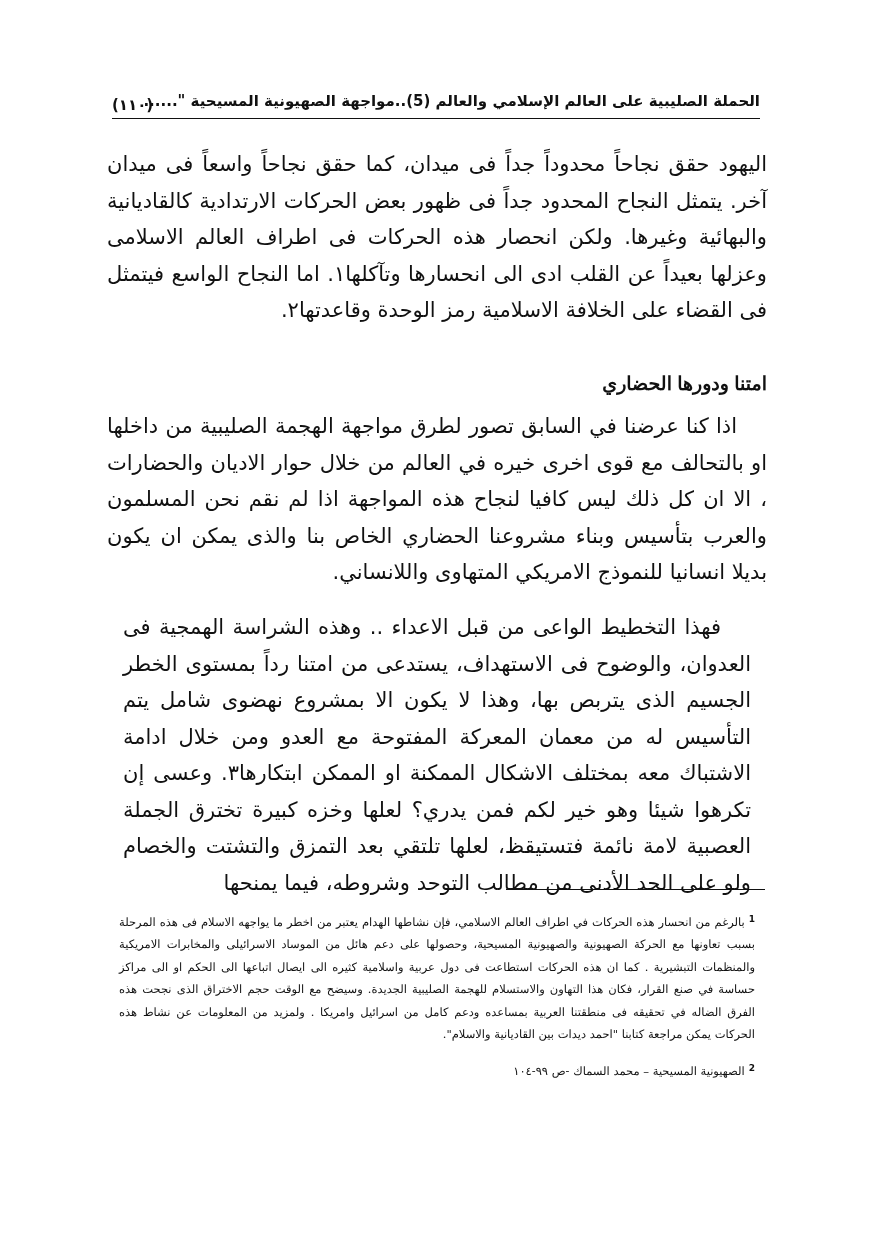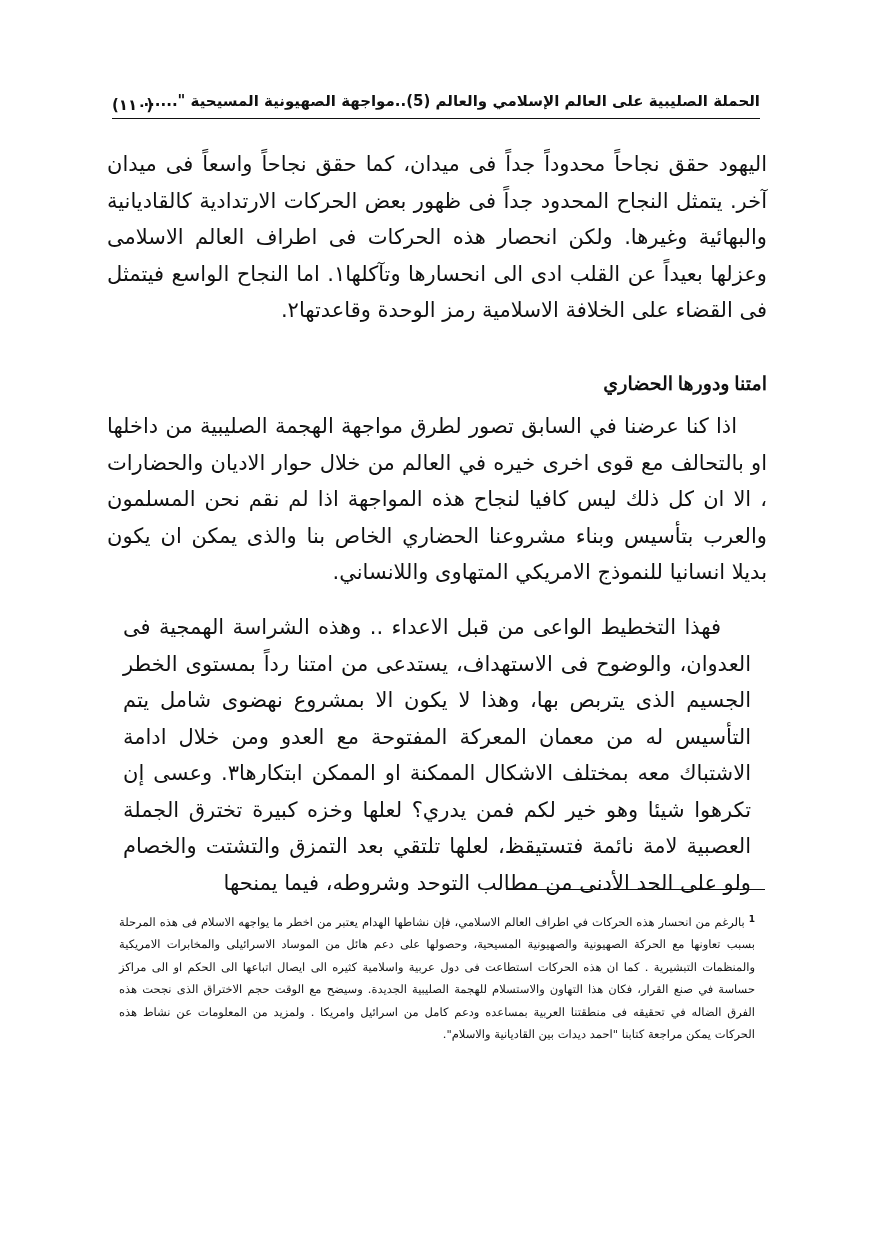--- a/index.html
+++ b/index.html
@@ -14,21 +14,21 @@
   .header .title { position: absolute; right: 0; top: 0; }
   .header .pagenum { position: absolute; left: 0; top: 4px; }
   .body-text {
     position: absolute; left: 107px; width: 660px; direction: rtl;
     font-family: "DejaVu Sans", sans-serif; font-size: 21px; line-height: 36.5px;
     text-align: justify; text-align-last: right;
   }
   .para1 { top: 146px; }
   .heading {
     position: absolute; right: 108px; top: 369px; direction: rtl;
-    font-family: Liberation Serif, serif; font-weight: bold; font-size: 19px; line-height: 30px;
+    font-family: Liberation Sans, sans-serif; font-weight: bold; font-size: 19px; line-height: 30px;
   }
   .para2 { top: 408px; }
   .para2 p, .para1 p { margin: 0; }
   .para2 .indent, .para3 .indent { text-indent: 30px; }
   .para3 { top: 593px; }
   .para3 p { margin: 16px; }
   .fn-sep {
     position: absolute; left: 506px; top: 889px; width: 259px; height: 0;
     border-top: 1.2px solid #111;
   }
@@ -62,15 +62,16 @@
   </div>
 
   <div class="body-text para3">
     <p class="indent">فهذا التخطيط الواعى من قبل الاعداء .. وهذه الشراسة الهمجية فى العدوان، والوضوح فى الاستهداف، يستدعى من امتنا رداً بمستوى الخطر الجسيم الذى يتربص بها، وهذا لا يكون الا بمشروع نهضوى شامل يتم التأسيس له من معمان المعركة المفتوحة مع العدو ومن خلال ادامة الاشتباك معه بمختلف الاشكال الممكنة او الممكن ابتكارها٣. وعسى إن تكرهوا شيئا وهو خير لكم فمن يدري؟ لعلها وخزه كبيرة تخترق الجملة العصبية لامة نائمة فتستيقظ، لعلها تلتقي بعد التمزق والتشتت والخصام ولو على الحد الأدنى من مطالب التوحد وشروطه، فيما يمنحها</p>
   </div>
 
   <div class="fn-sep"></div>
 
   <div class="footnotes">
     <p class="fn1"><sup>1</sup><span>بالرغم من انحسار هذه الحركات في اطراف العالم الاسلامي، فإن نشاطها الهدام يعتبر من اخطر ما يواجهه الاسلام فى هذه المرحلة بسبب تعاونها مع الحركة الصهيونية والصهيونية المسيحية، وحصولها على دعم هائل من الموساد الاسرائيلى والمخابرات الامريكية والمنظمات التبشيرية . كما ان هذه الحركات استطاعت فى دول عربية واسلامية كثيره الى ايصال اتباعها الى الحكم او الى مراكز حساسة في صنع القرار، فكان هذا التهاون والاستسلام للهجمة الصليبية الجديدة. وسيضح مع الوقت حجم الاختراق الذى نجحت هذه الفرق الضاله في تحقيقه فى منطقتنا العربية بمساعده ودعم كامل من اسرائيل وامريكا . ولمزيد من المعلومات عن نشاط هذه الحركات يمكن مراجعة كتابنا "احمد ديدات بين القاديانية والاسلام".</span></p>
+    <p><sup>2</sup><span>الصهيونية المسيحية – محمد السماك -ص ٩٩-١٠٤</span></p>
   </div>
 
 </div>
 
 </body></html>

